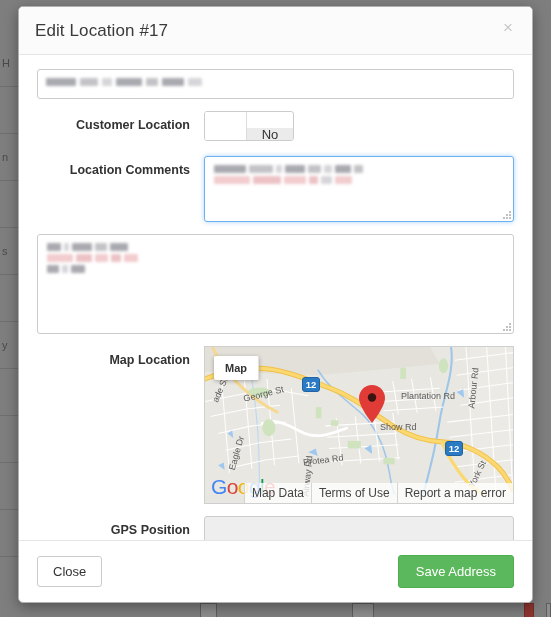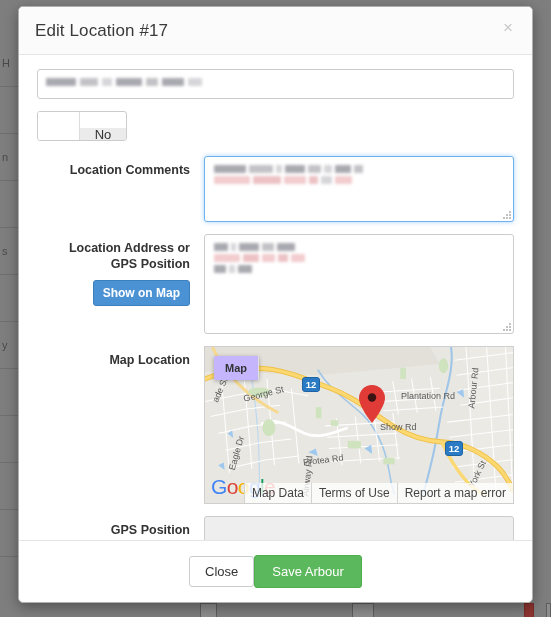--- a/index.html
+++ b/index.html
@@ -256,21 +256,21 @@
     overflow: hidden;
     border: 1px solid #cfcfcf;
     background: #e8e6e1;
   }
   .map-svg { position: absolute; inset: 0; display: block; }
 
   .map-type-ctl {
     position: absolute;
     left: 9px; top: 9px;
     display: flex;
-    background: #c4b5fd;
+    background: #ffffff;
     border-radius: 2px;
     box-shadow: 0 1px 4px rgba(0,0,0,.3);
     overflow: hidden;
     z-index: 5;
   }
   .map-type-ctl div {
     padding: 6px 11px;
     font-size: 11px;
     color: #565656;
     cursor: pointer;
@@ -342,21 +342,21 @@
     white-space: nowrap;
     z-index: 4;
   }
 
   
   .modal-footer {
     flex: 0 0 auto;
     border-top: 1px solid #e5e5e5;
     padding: 14px 18px;
     display: flex;
-    justify-content: center;
+    justify-content: space-between;
     align-items: center;
   }
   .btn-close {
     background: #ffffff;
     border: 1px solid #cccccc;
     border-radius: 3px;
     padding: 7px 15px;
     font-size: 13px;
     color: #333;
     cursor: pointer;
@@ -419,20 +419,21 @@
             <span class="chunk dark" style="width:26px"></span>
             <span class="chunk" style="width:12px"></span>
             <span class="chunk dark" style="width:22px"></span>
             <span class="chunk light" style="width:14px"></span>
           </div>
         </div>
       </div>
     </div>
 
     <div class="form-row">
+      <div class="form-label">Customer Location</div>
       <div class="form-control-col">
         <div class="toggle">
           <div class="toggle-knob"></div>
           <div class="toggle-label">No</div>
         </div>
       </div>
     </div>
 
     <div class="form-row">
       <div class="form-label">Location Comments</div>
@@ -464,25 +465,20 @@
               <i style="right:6px;bottom:0"></i>
             <i style="right:0;bottom:3px"></i>
               <i style="right:3px;bottom:3px"></i>
             <i style="right:0;bottom:6px"></i>
           </span>
         </div>
       </div>
     </div>
 
     <div class="form-row">
-      <div class="form-label">
-        <div>Location Address or</div>
-        <div>GPS Position</div>
-        <button class="btn-showmap">Show on Map</button>
-      </div>
       <div class="form-control-col">
         <div class="ta ta-address">
           <div class="redacted" aria-hidden="true">
             <div class="rline">
               <span class="chunk dark" style="width:14px"></span>
               <span class="chunk light" style="width:5px"></span>
               <span class="chunk dark" style="width:20px"></span>
               <span class="chunk" style="width:12px"></span>
               <span class="chunk dark" style="width:18px"></span>
             </div>
@@ -639,16 +635,16 @@
           <input class="txt-input readonlyish" type="text" value="" readonly="" style="">
           
         </div>
       </div>
     </div>
 
   </div>
 
   <div class="modal-footer">
     <button class="btn-close">Close</button>
-    <button class="btn-save">Save Arbour</button>
+    <button class="btn-save">Save Address</button>
   </div>
 
 </div>
 
 </body></html>

